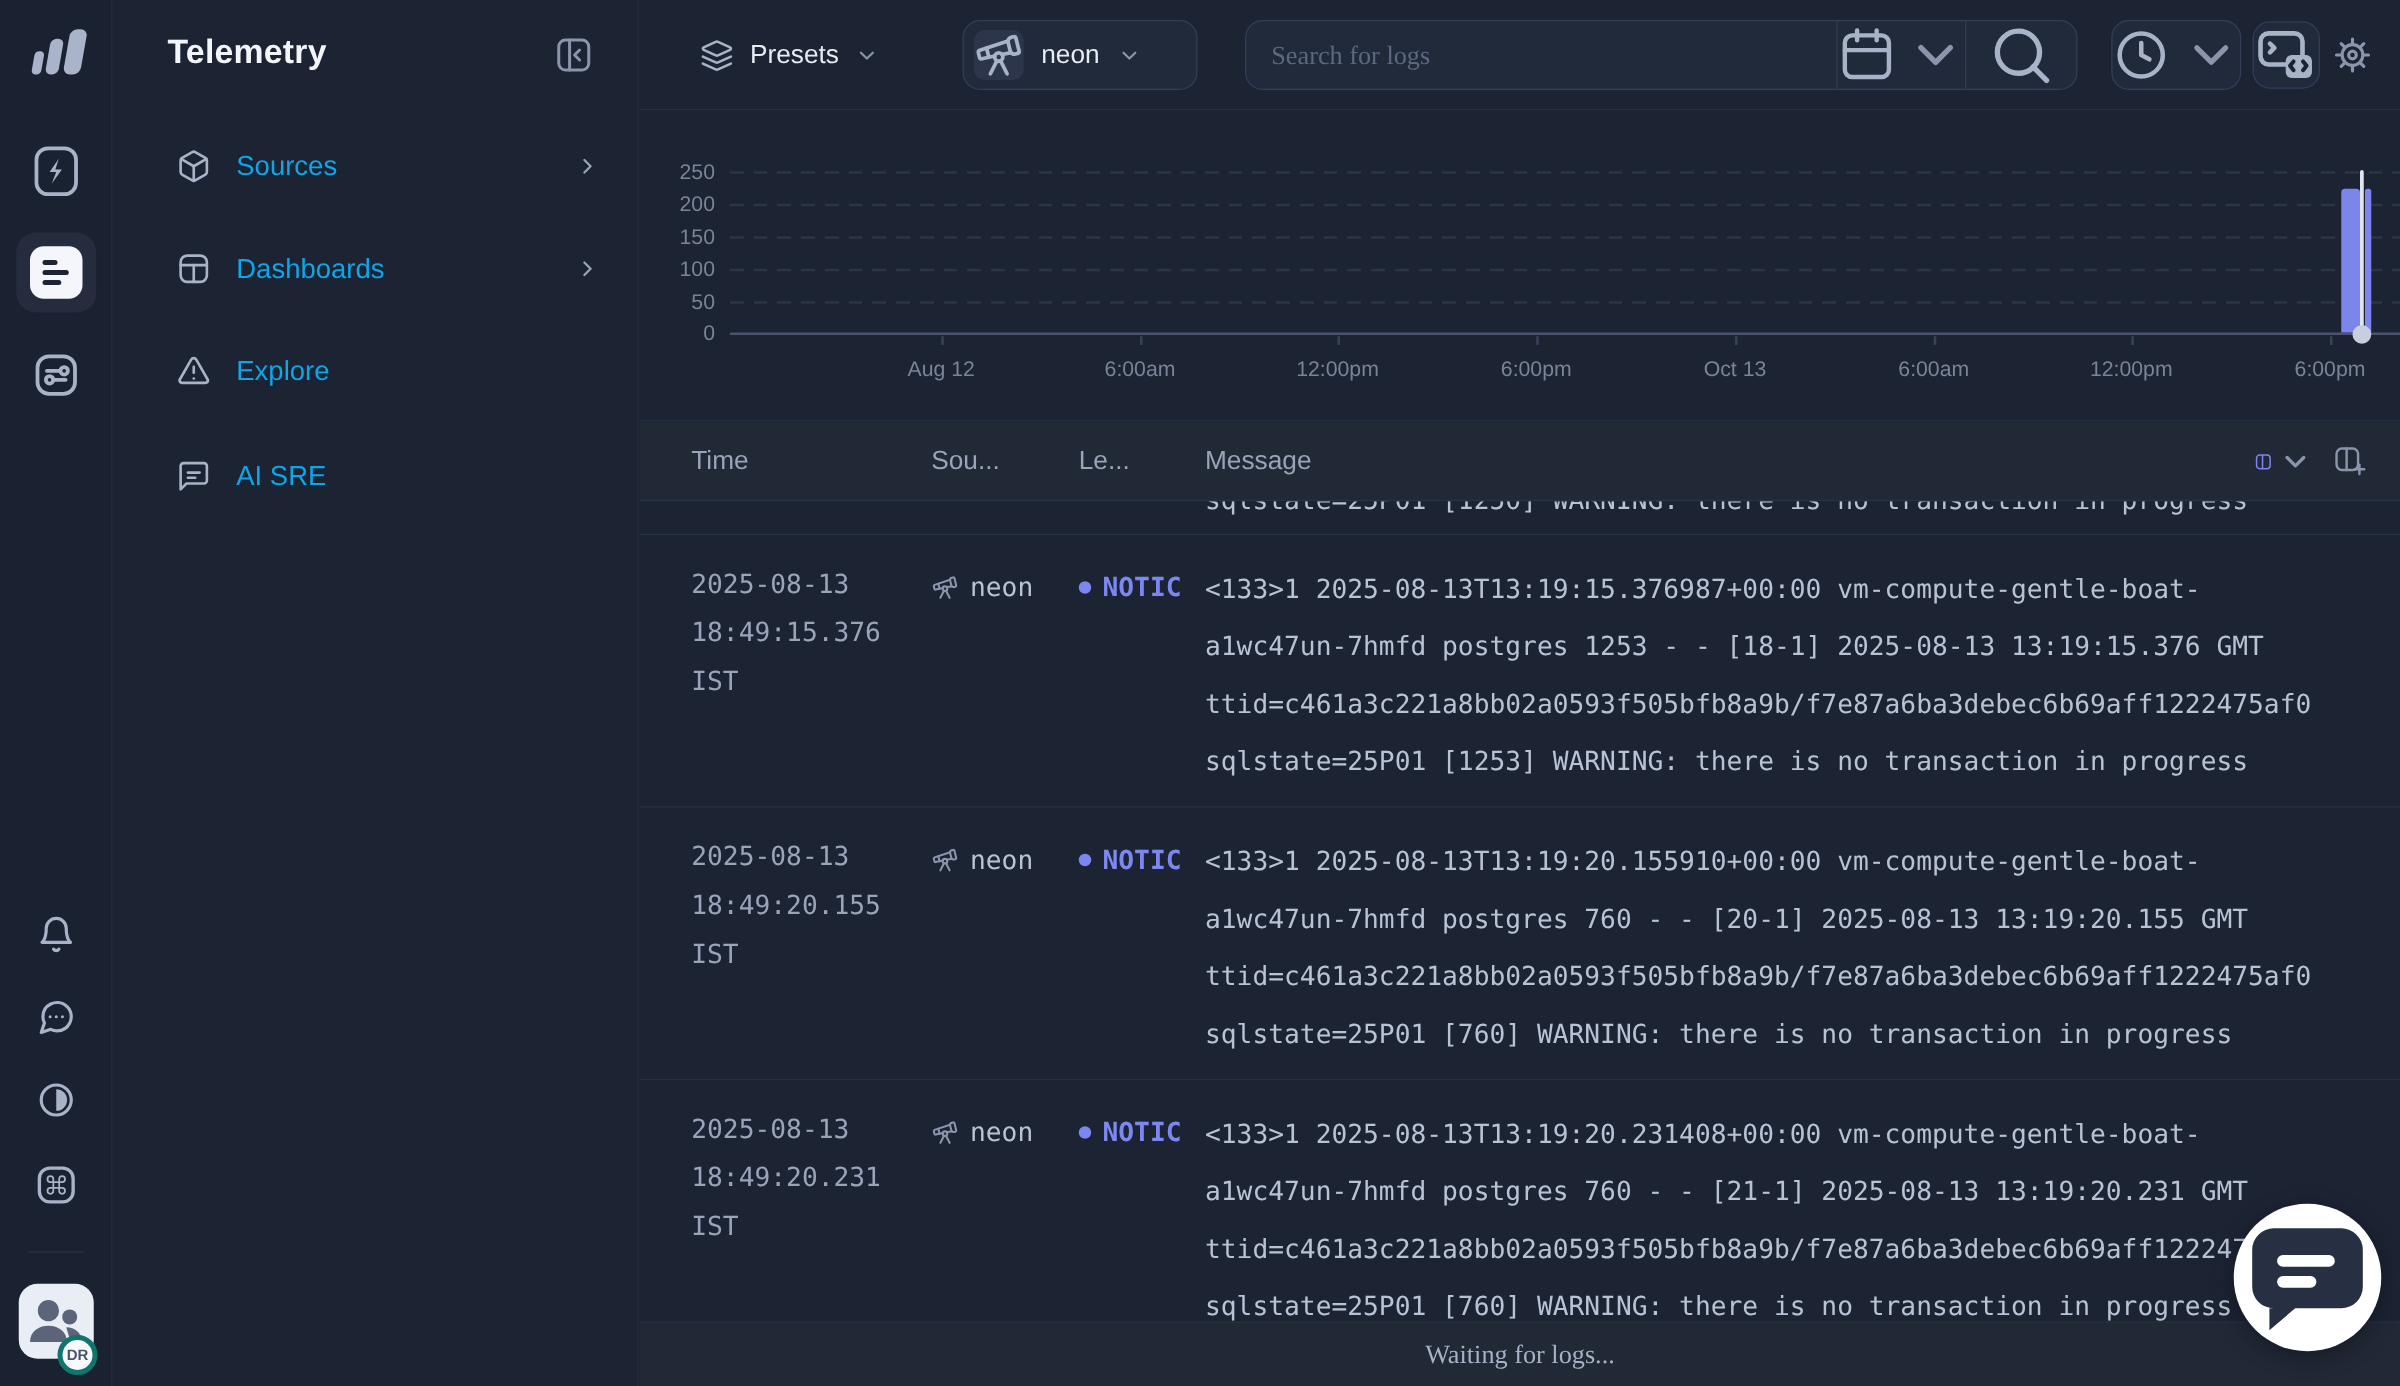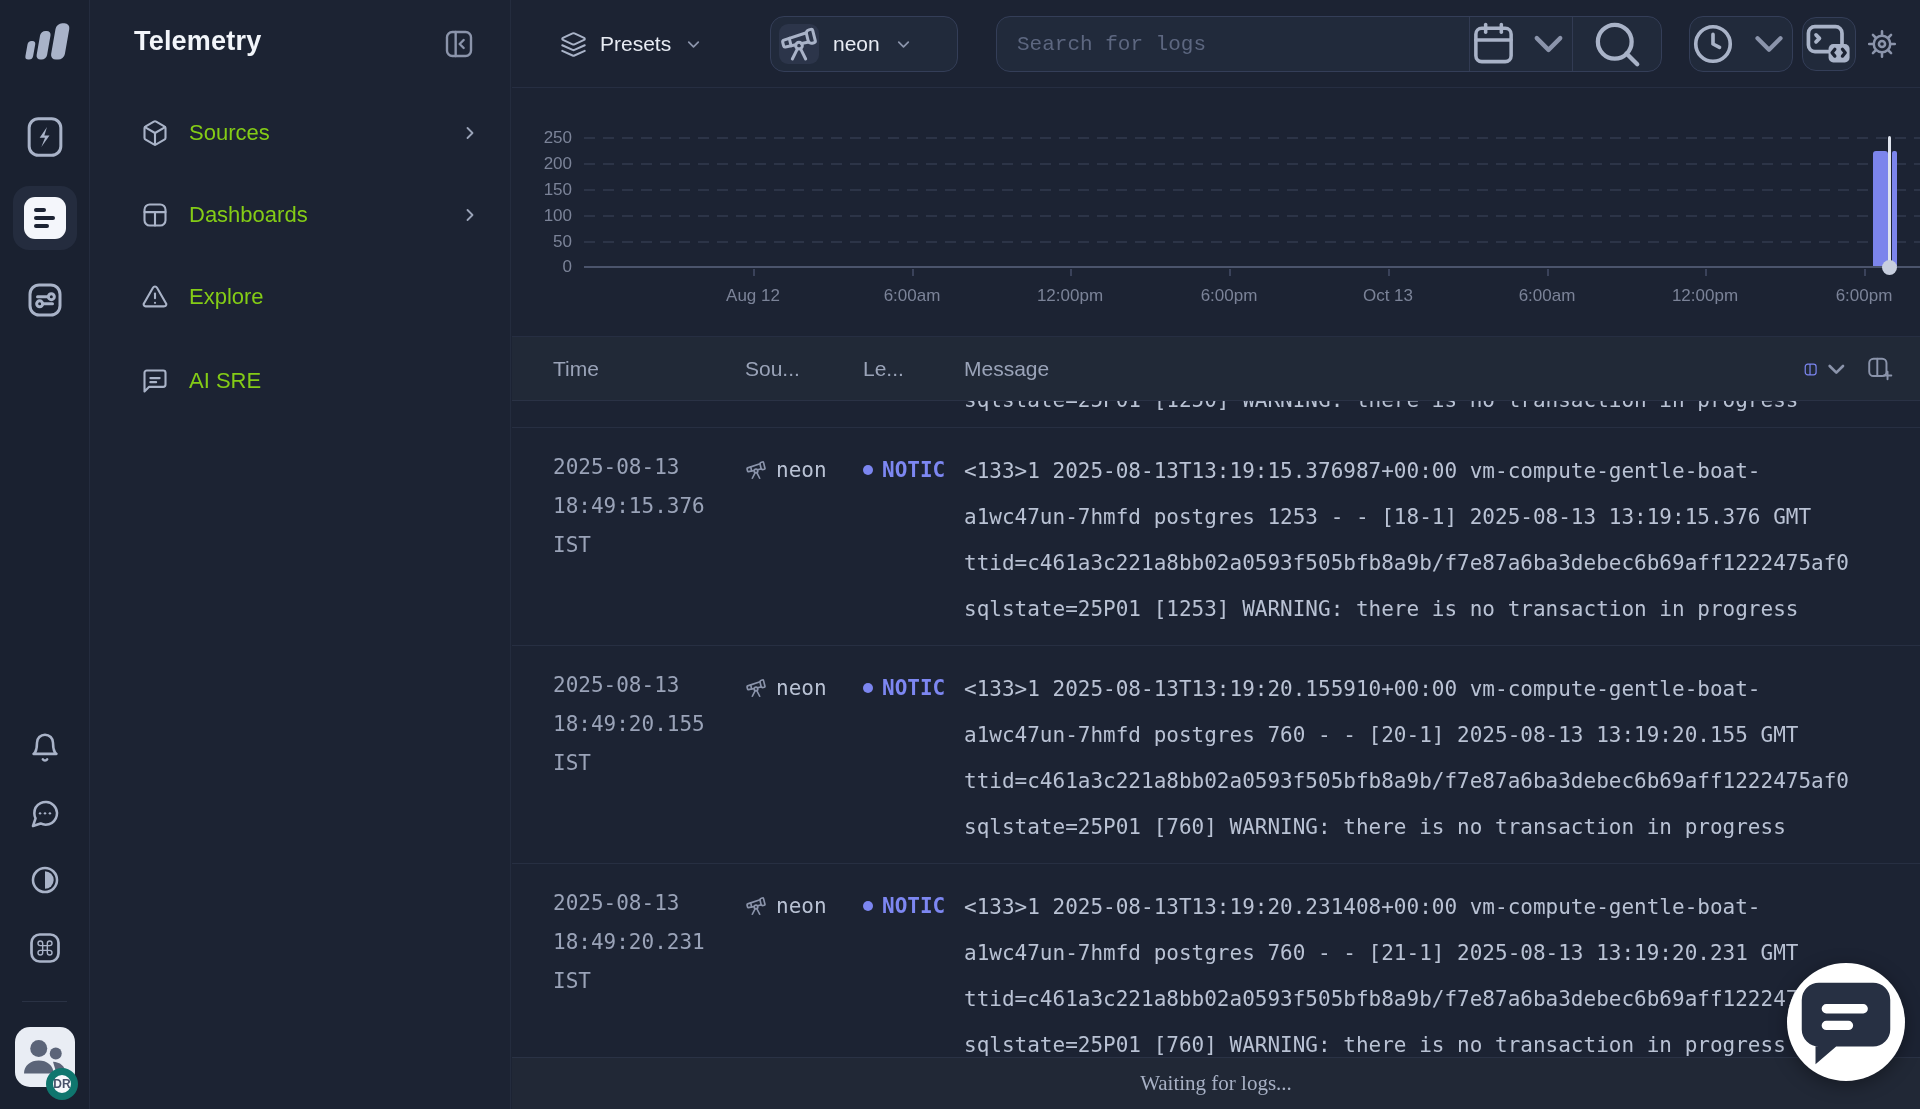--- a/index.html
+++ b/index.html
@@ -13,48 +13,48 @@
   .rail .logo { position:absolute; left:18px; top:20px; width:54px; height:44px; color:#a9b3c9; }
   .rail-btn { position:absolute; left:50%; transform:translateX(-50%); color:#a9b3c8; display:flex; align-items:center; justify-content:center; }
   .rail-chip { position:absolute; left:13px; top:186px; width:64px; height:64px; background:#242c3e; border-radius:16px; display:flex; align-items:center; justify-content:center; }
   .logs-white { width:42px; height:42px; background:#f4f6fb; border-radius:11px; position:relative; }
   .logs-white i { position:absolute; left:10px; height:4px; background:#1c2333; border-radius:2px; display:block; }
   .logs-white i:nth-child(1){ top:11px; width:12px; }
   .logs-white i:nth-child(2){ top:19px; width:21px; }
   .logs-white i:nth-child(3){ top:27px; width:15px; }
   .rail-divider { position:absolute; left:22px; right:22px; top:1001px; height:1px; background:#2a3244; }
   .rail-avatar { position:absolute; left:15px; top:1027px; width:60px; height:60px; background:#e9edf4; border-radius:15px; display:flex; align-items:center; justify-content:center; color:#5b6478; }
-  .dr-badge { position:absolute; left:46px; top:1068px; width:32px; height:32px; border-radius:50%; background:#f7f9fc; border:7px solid #0f766e; color:#49536b; font-size:12px; font-weight:bold; display:flex; align-items:center; justify-content:center; }
+  .dr-badge { position:absolute; left:46px; top:1068px; width:32px; height:32px; border-radius:50%; background:#f7f9fc; border:4px solid #0f766e; color:#49536b; font-size:12px; font-weight:bold; display:flex; align-items:center; justify-content:center; }
 
   
   .sidebar { position:absolute; left:91px; top:0; width:420px; height:1109px; background:#1c2333; border-right:1px solid #242c3e; z-index:4; }
   .sb-title { position:absolute; left:43px; top:26px; font-size:27px; font-weight:bold; color:#f2f5fa; letter-spacing:.2px; }
   .sb-collapse { position:absolute; left:352px; top:28px; width:32px; height:32px; color:#8b94ab; }
   .nav { position:absolute; left:13px; top:100px; width:394px; }
-  .nav-item { position:relative; height:66px; display:flex; align-items:center; padding:0 18px 0 37px; border-radius:12px; color:#84cc16; font-size:22px; }
+  .nav-item { position:relative; height:66px; display:flex; align-items:center; padding:0 18px 0 37px; border-radius:12px; color:#0ea5e9; font-size:22px; }
   .nav-item .nic { width:28px; height:28px; margin-right:20px; color:#a9b3c8; flex:0 0 auto; }
   .nav-item .chev { margin-left:auto; width:20px; height:20px; color:#9aa3b8; }
   .nav-item.active { background:#262e40; }
   .nav-sub { position:relative; height:64px; display:flex; align-items:center; padding-left:90px; font-size:22px; color:#e8ecf4; }
   .tree-line { position:absolute; left:61px; top:-6px; bottom:6px; width:2px; background:#2c3447; }
 
   
   .main { position:absolute; left:512px; top:0; right:0; height:1109px; }
 
   
   .topbar { position:relative; height:88px; border-bottom:1px solid #262e42; background:#1c2333; }
   .tb-abs { position:absolute; top:16px; height:56px; display:flex; align-items:center; }
   .pill { background:#212a3b; border:1.5px solid #343e58; border-radius:14px; }
   .presets { left:48px; gap:13px; color:#e7ebf3; font-size:21px; }
   .presets .lic { width:27px; height:27px; color:#a9b3c8; }
   .chev-sm { width:19px; height:19px; color:#8b94ab; }
   .neon-pill { left:258px; width:188px; gap:14px; padding-left:8px; font-size:21px; color:#e7ebf3; }
   .chip { width:40px; height:40px; background:#2c354a; border-radius:9px; display:flex; align-items:center; justify-content:center; color:#a9b3c8; }
   .search-group { left:484px; width:666px; padding:0; }
-  .search-input { flex:1; height:100%; background:transparent; border:0; outline:none; color:#c7cfdf; font-size:21px; padding:0 20px; font-family:Liberation Mono, monospace; }
+  .search-input { flex:1; height:100%; background:transparent; border:0; outline:none; color:#c7cfdf; font-size:21px; padding:0 20px; font-family:Liberation Serif, serif; }
   .search-input::placeholder { color:#5d6780; }
   .vdiv { width:1px; height:100%; background:#323b53; }
   .seg-cal { width:102px; height:100%; display:flex; align-items:center; justify-content:center; gap:8px; color:#a9b3c8; }
   .seg-search { width:88px; height:100%; display:flex; align-items:center; justify-content:center; color:#a9b3c8; }
   .clock-pill { left:1177px; width:104px; display:flex; align-items:center; justify-content:center; gap:10px; color:#a9b3c8; }
   .code-btn { left:1290px; top:17px; width:54px; height:54px; display:flex; align-items:center; justify-content:center; color:#a9b3c8; }
   .gear-btn { left:1354px; top:28px; width:32px; height:32px; color:#8b94ab; position:absolute; }
 
   
   .chart { position:relative; height:249px; border-bottom:1px solid #262e42; background:#1c2333; }

